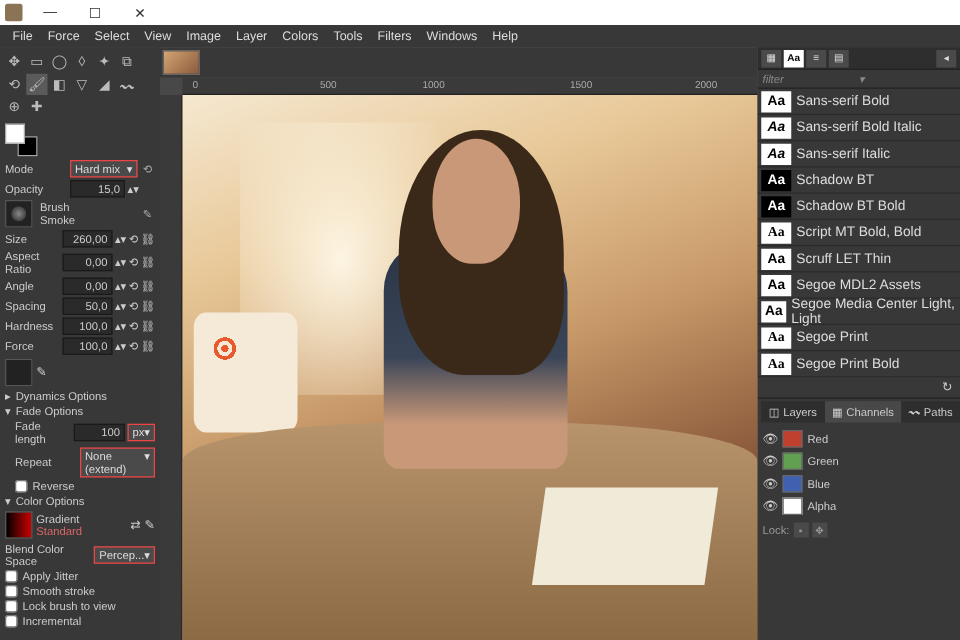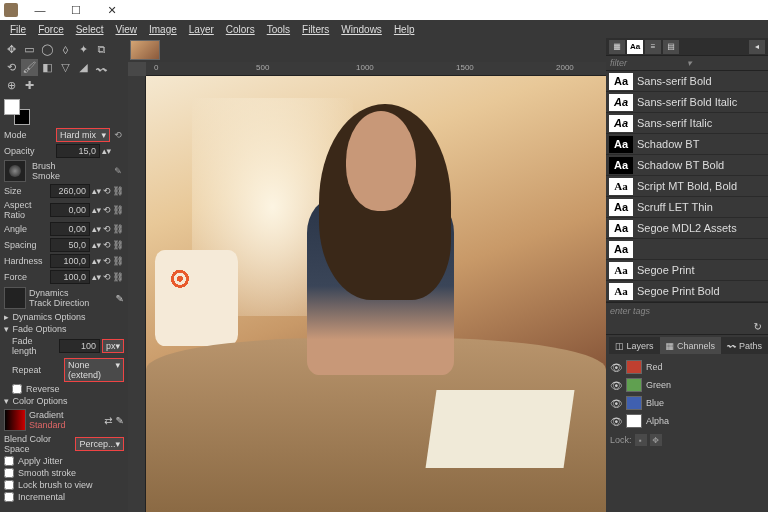--- a/index.html
+++ b/index.html
@@ -3,21 +3,21 @@
 <meta charset="utf-8">
 <style>
 * { margin:0; padding:0; box-sizing:border-box; font-family:"Segoe UI",Arial,sans-serif; }
 body { background:#454545; color:#ccc; font-size:10px; width:768px; height:512px; overflow:hidden; position:relative; }
 .titlebar { height:20px; background:#fff; color:#333; display:flex; align-items:center; padding:0 4px; font-size:10px; }
 .titlebar .icon { width:14px; height:14px; background:#8b7355; margin-right:4px; border-radius:2px; }
 .titlebar .title { flex:1; }
 .titlebar .winbtns { display:flex; gap:0; }
 .titlebar .winbtn { width:36px; height:20px; display:flex; align-items:center; justify-content:center; font-size:11px; color:#333; }
 .menubar { height:18px; background:#383838; display:flex; align-items:center; padding:0 4px; gap:0; }
-.menubar span { padding:0 6px; font-size:10px; color:#ddd;text-decoration:underline; }
+.menubar span { padding:0 6px; font-size:10px; color:#ddd; }
 .container { display:flex; height:474px; }
 .leftpanel { width:128px; background:#383838; display:flex; flex-direction:column; }
 .toolbox { padding:3px; display:flex; flex-wrap:wrap; gap:1px; }
 .tool { width:17px; height:17px; display:flex; align-items:center; justify-content:center; font-size:11px; color:#bbb; }
 .tool.sel { background:#5a5a5a; }
 .fgbg { position:relative; width:32px; height:26px; margin:2px 4px; }
 .fgbg .fg { position:absolute; top:0; left:0; width:16px; height:16px; background:#fff; border:1px solid #aaa; z-index:2; }
 .fgbg .bg { position:absolute; bottom:0; right:6px; width:16px; height:16px; background:#000; border:1px solid #aaa; }
 .section-label { padding:2px 4px; font-size:10px; color:#ddd; border-top:1px solid #222; }
 .optrow { display:flex; align-items:center; padding:1px 4px; gap:2px; font-size:9px; }
@@ -195,24 +195,20 @@
     <div class="slider-row">
         <div class="slabel">Force</div>
         <div class="sval">100,0</div>
         <div class="arrows">▴▾</div>
         <div class="iconbtn">⟲</div>
         <div class="iconbtn">⛓</div>
       </div>
 
     <div class="dynamics-box">
       <div class="dyn-preview"></div>
-      <div style="flex:1">
-        <div style="font-size:9px">Dynamics</div>
-        <div style="font-size:9px">Track Direction</div>
-      </div>
       <div class="iconbtn">✎</div>
     </div>
 
     <div class="chk-row">
         <span>▸</span>
         <span>Dynamics Options</span>
       </div>
     <div class="chk-row">
         <span>▾</span>
         <span>Fade Options</span>
@@ -276,21 +272,21 @@
       </div>
   </div>
 
   <div class="canvas-area">
     <div class="tabstrip">
       <div class="tab-thumb"></div>
     </div>
     <div class="ruler-h">
       <span style="left:8px">0</span>
       <span style="left:110px">500</span>
-      <span style="left:210px">1000</span>
+      <span style="left:192px">1000</span>
       <span style="left:310px">1500</span>
       <span style="left:410px">2000</span>
     </div>
     <div class="ruler-v"></div>
     <div class="canvas">
       <div class="photo">
         <div class="pillow"></div>
         <div class="table"></div>
         <div class="book"></div>
         <div class="figure">
@@ -343,31 +339,31 @@
         <div class="fontrow">
           <div class="preview ">Aa</div>
           <div class="fname">Scruff LET Thin</div>
         </div>
         <div class="fontrow">
           <div class="preview ">Aa</div>
           <div class="fname">Segoe MDL2 Assets</div>
         </div>
         <div class="fontrow">
           <div class="preview ">Aa</div>
+          <div class="fname">Segoe Media Center Light, Light</div>
         </div>
         <div class="fontrow">
           <div class="preview script">Aa</div>
           <div class="fname">Segoe Print</div>
         </div>
         <div class="fontrow">
           <div class="preview script">Aa</div>
           <div class="fname">Segoe Print Bold</div>
         </div>
       </div>
-    <div class="tags-row">enter tags</div>
     <div class="refresh-row">
         <span>↻</span>
       </div>
 
     <div class="layers-panel">
       <div class="layers-tabs">
         <div class="ltab">
             <span>◫</span>
             <span>Layers</span>
           </div>

